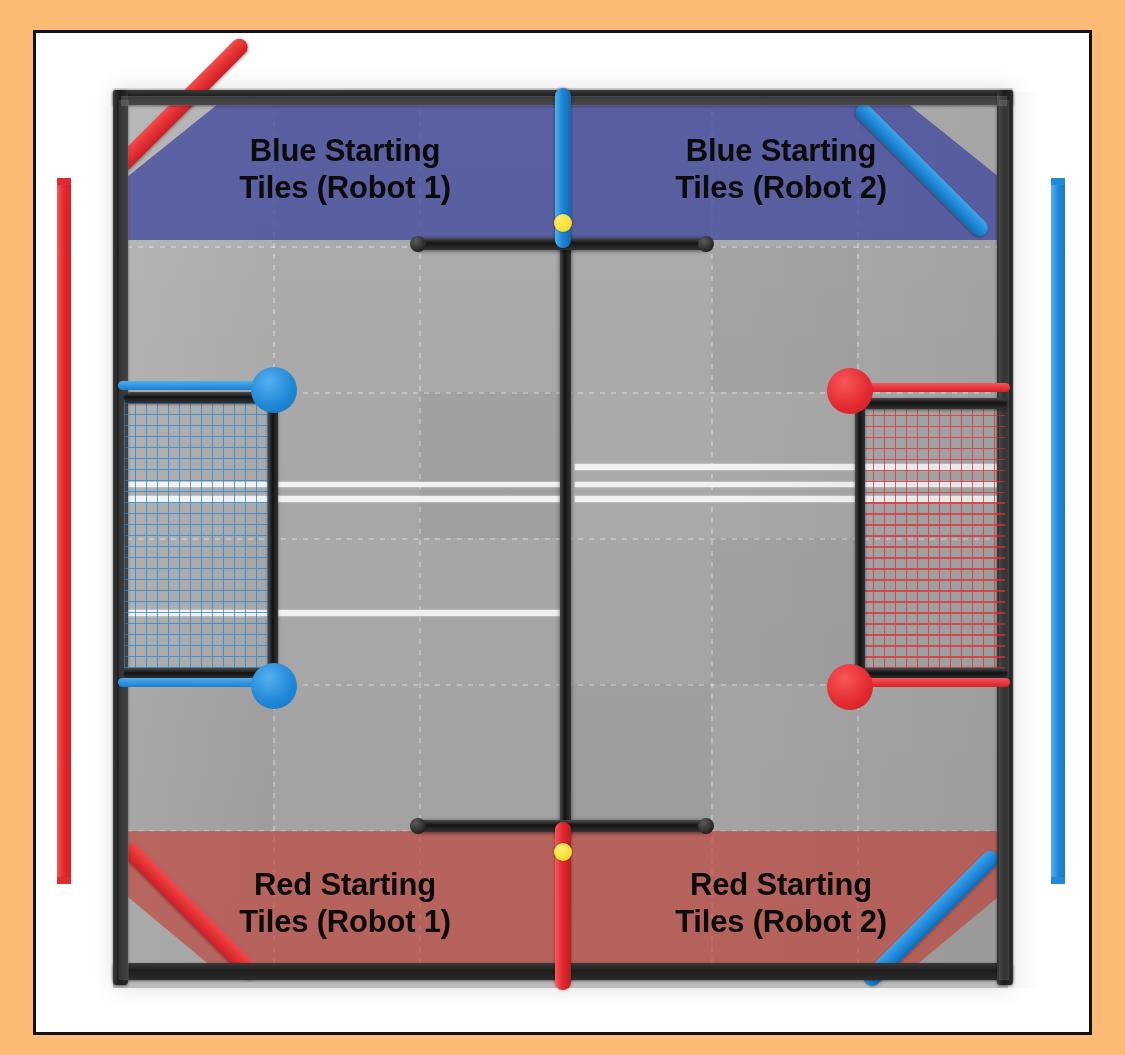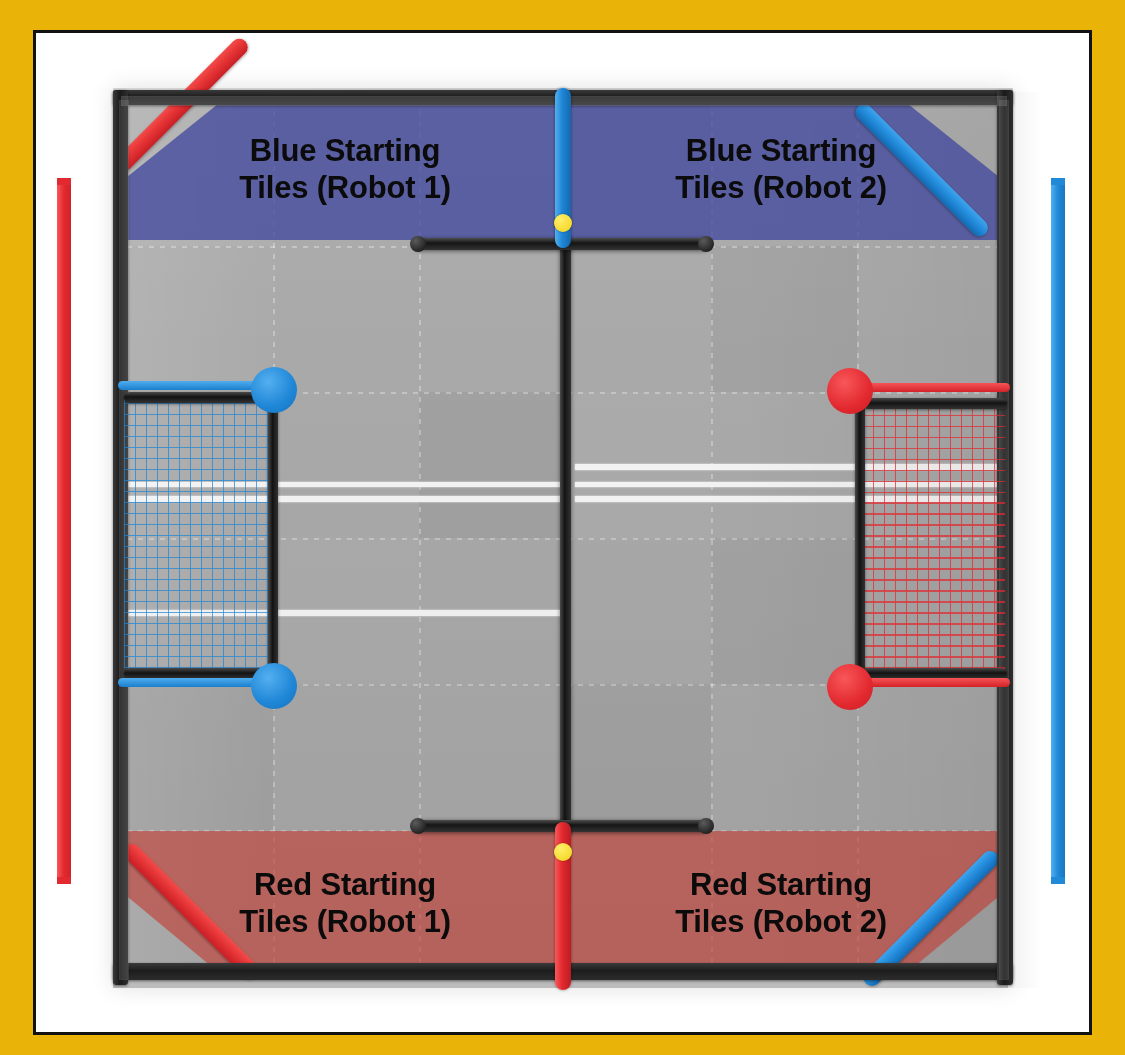--- a/index.html
+++ b/index.html
@@ -1,18 +1,18 @@
 <!DOCTYPE html>
 <html><head>
 <meta charset="utf-8">
 <style>
   html,body{margin:0;padding:0;background:#ffffff;}
   body{width:1125px;height:1055px;font-family:"Liberation Sans",sans-serif;overflow:hidden;}
 
-  #root{position:relative;width:1125px;height:1055px;background:#eab308;}
+  #root{position:relative;width:1125px;height:1055px;background:#fdba74;}
 
   
   #figure-border{
     position:absolute;left:33px;top:30px;width:1059px;height:1005px;
     border:3px solid #121212;background:#ffffff;box-sizing:border-box;
   }
 
   
   #field-plate{
     position:absolute;left:113px;top:88px;width:900px;height:900px;

